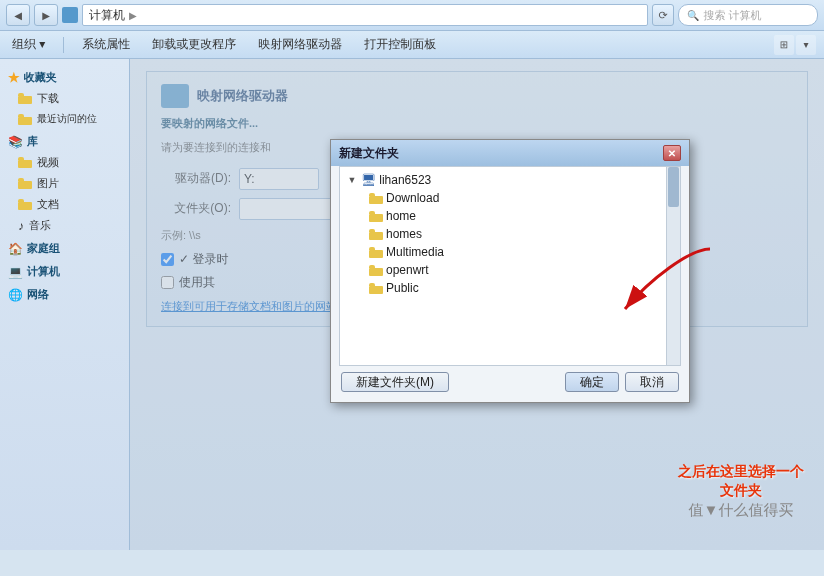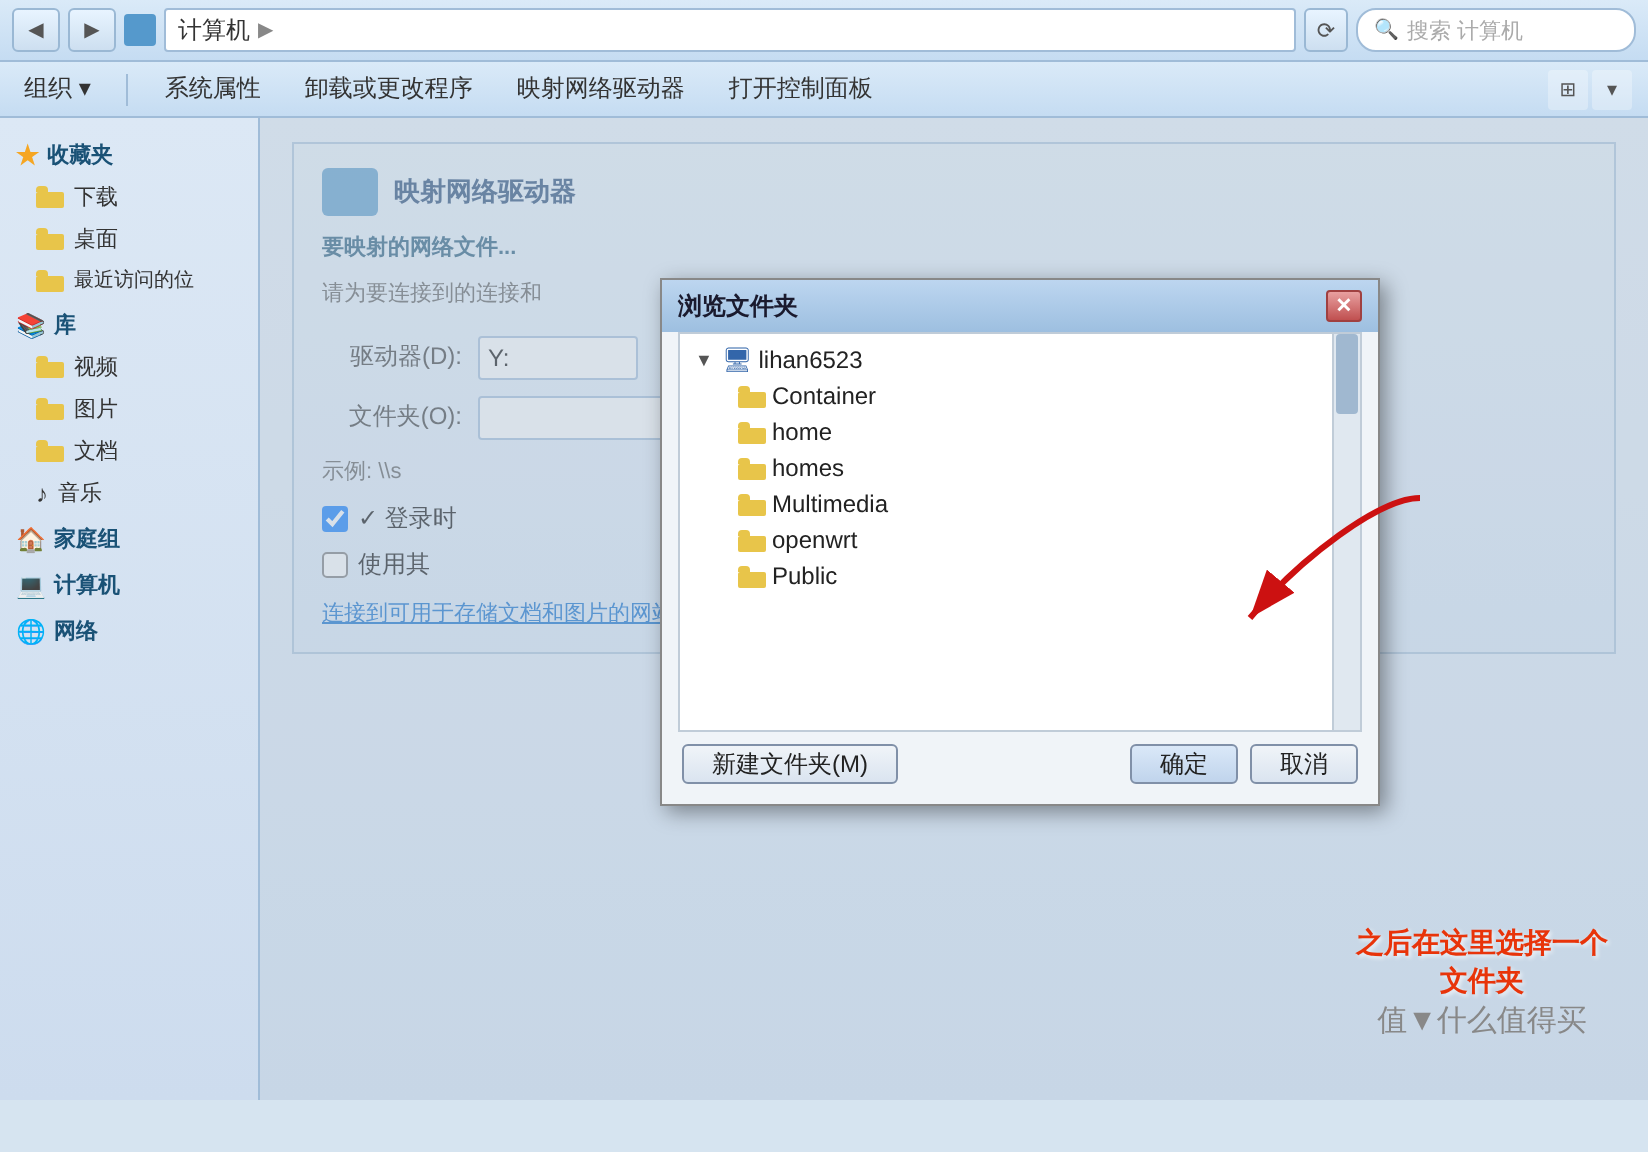--- a/index.html
+++ b/index.html
@@ -340,24 +340,20 @@
       <div class="sidebar-header">
         <span class="star-icon">★</span>
         <span>收藏夹</span>
       </div>
       <div class="sidebar-item">
         <span class="folder-icon-small"></span>
         <span>下载</span>
       </div>
       <div class="sidebar-item">
         <span class="folder-icon-small"></span>
-        <span>桌面</span>
-      </div>
-      <div class="sidebar-item">
-        <span class="folder-icon-small"></span>
         <span style="font-size:10px;">最近访问的位</span>
       </div>
     </div>
 
     <div class="sidebar-section">
       <div class="sidebar-header">
         <span style="font-size:12px;">📚</span>
         <span>库</span>
       </div>
       <div class="sidebar-item">
@@ -434,41 +430,41 @@
         <div style="margin-top:8px;">
           <span class="link-text">连接到可用于存储文档和图片的网站。</span>
         </div>
       </div>
     </div>
 
     <div class="overlay"></div>
 
     <div class="dialog">
       <div class="dialog-titlebar">
-        <span class="dialog-title">浏览文件夹</span>
+        <span class="dialog-title">新建文件夹</span>
         <div class="dialog-close">
           <span>✕</span>
         </div>
       </div>
 
 
       <div style="margin:0 8px;">
         <div class="dialog-tree">
           <div class="tree-content">
 
             <div class="tree-node">
               <span class="tree-expand">▼</span>
               <span style="font-size:12px;color:#3366aa;">🖥</span>
               <span class="tree-node-label">lihan6523</span>
             </div>
 
             <div class="tree-node tree-node-indent">
               <span class="tree-expand"> </span>
               <span class="folder-icon-small"></span>
-              <span class="tree-node-label">Container</span>
+              <span class="tree-node-label">Download</span>
             </div>
             <div class="tree-node tree-node-indent">
               <span class="tree-expand"> </span>
               <span class="folder-icon-small"></span>
               <span class="tree-node-label">home</span>
             </div>
             <div class="tree-node tree-node-indent">
               <span class="tree-expand"> </span>
               <span class="folder-icon-small"></span>
               <span class="tree-node-label">homes</span>

